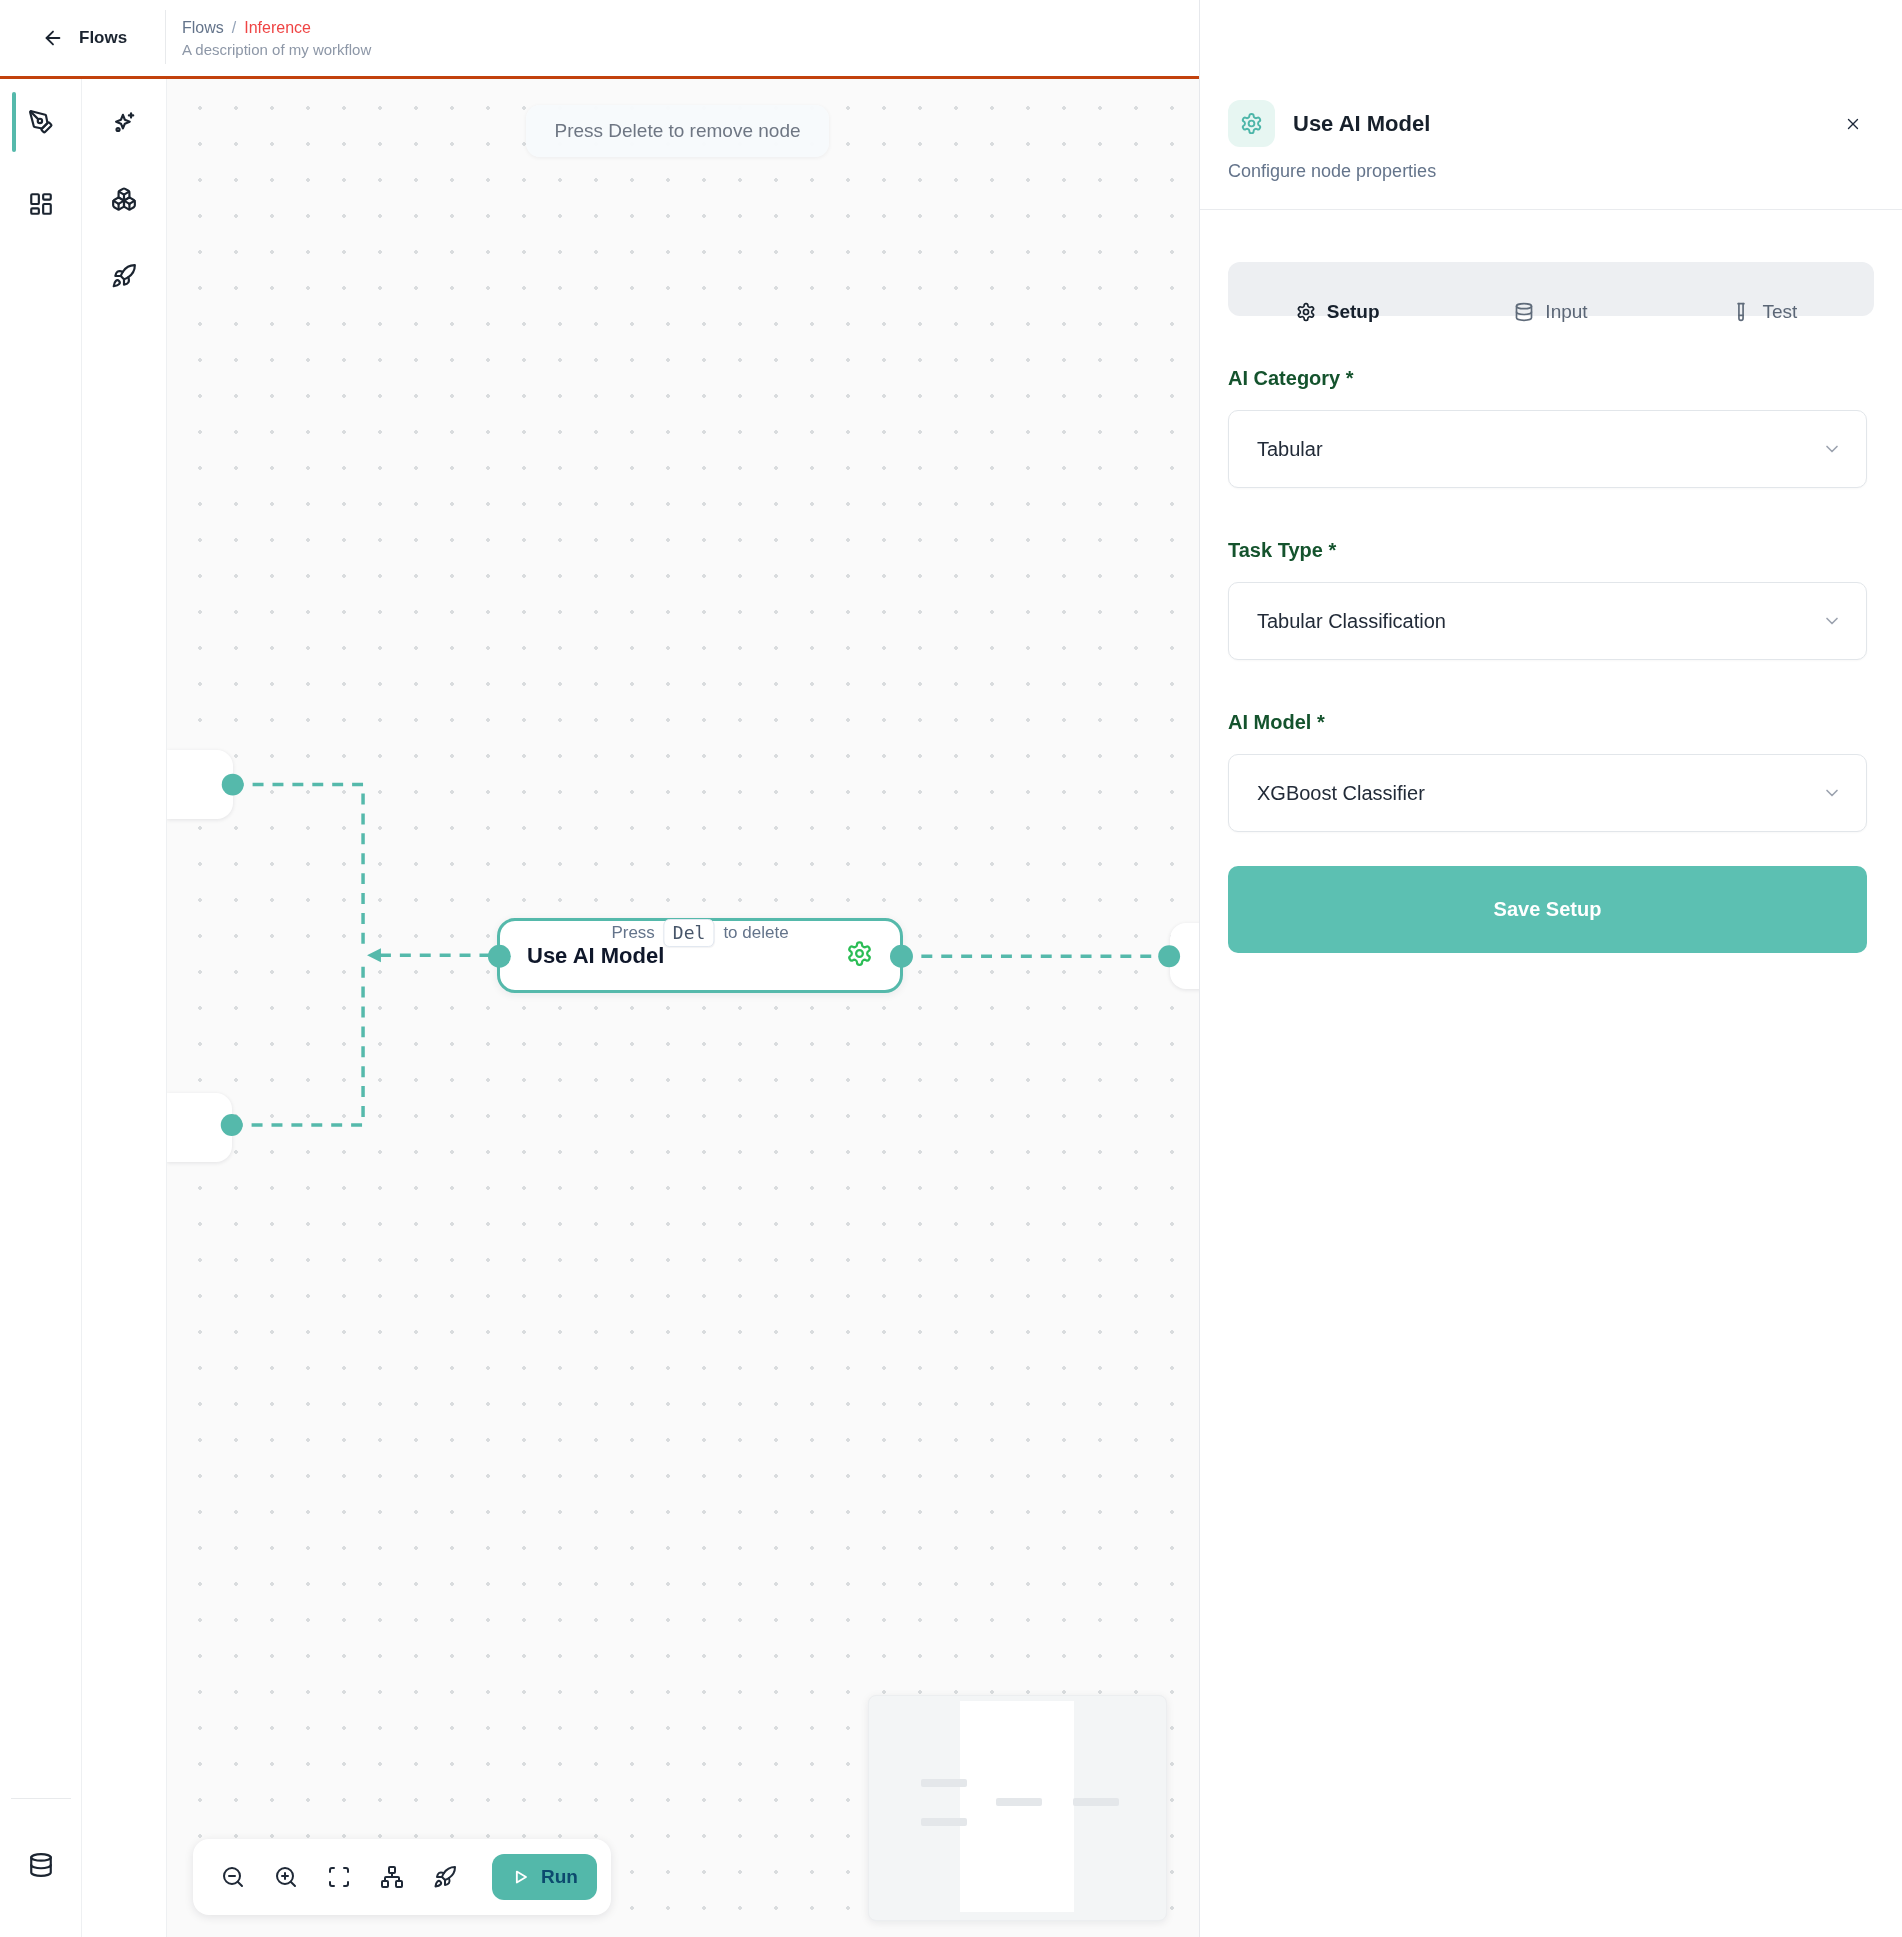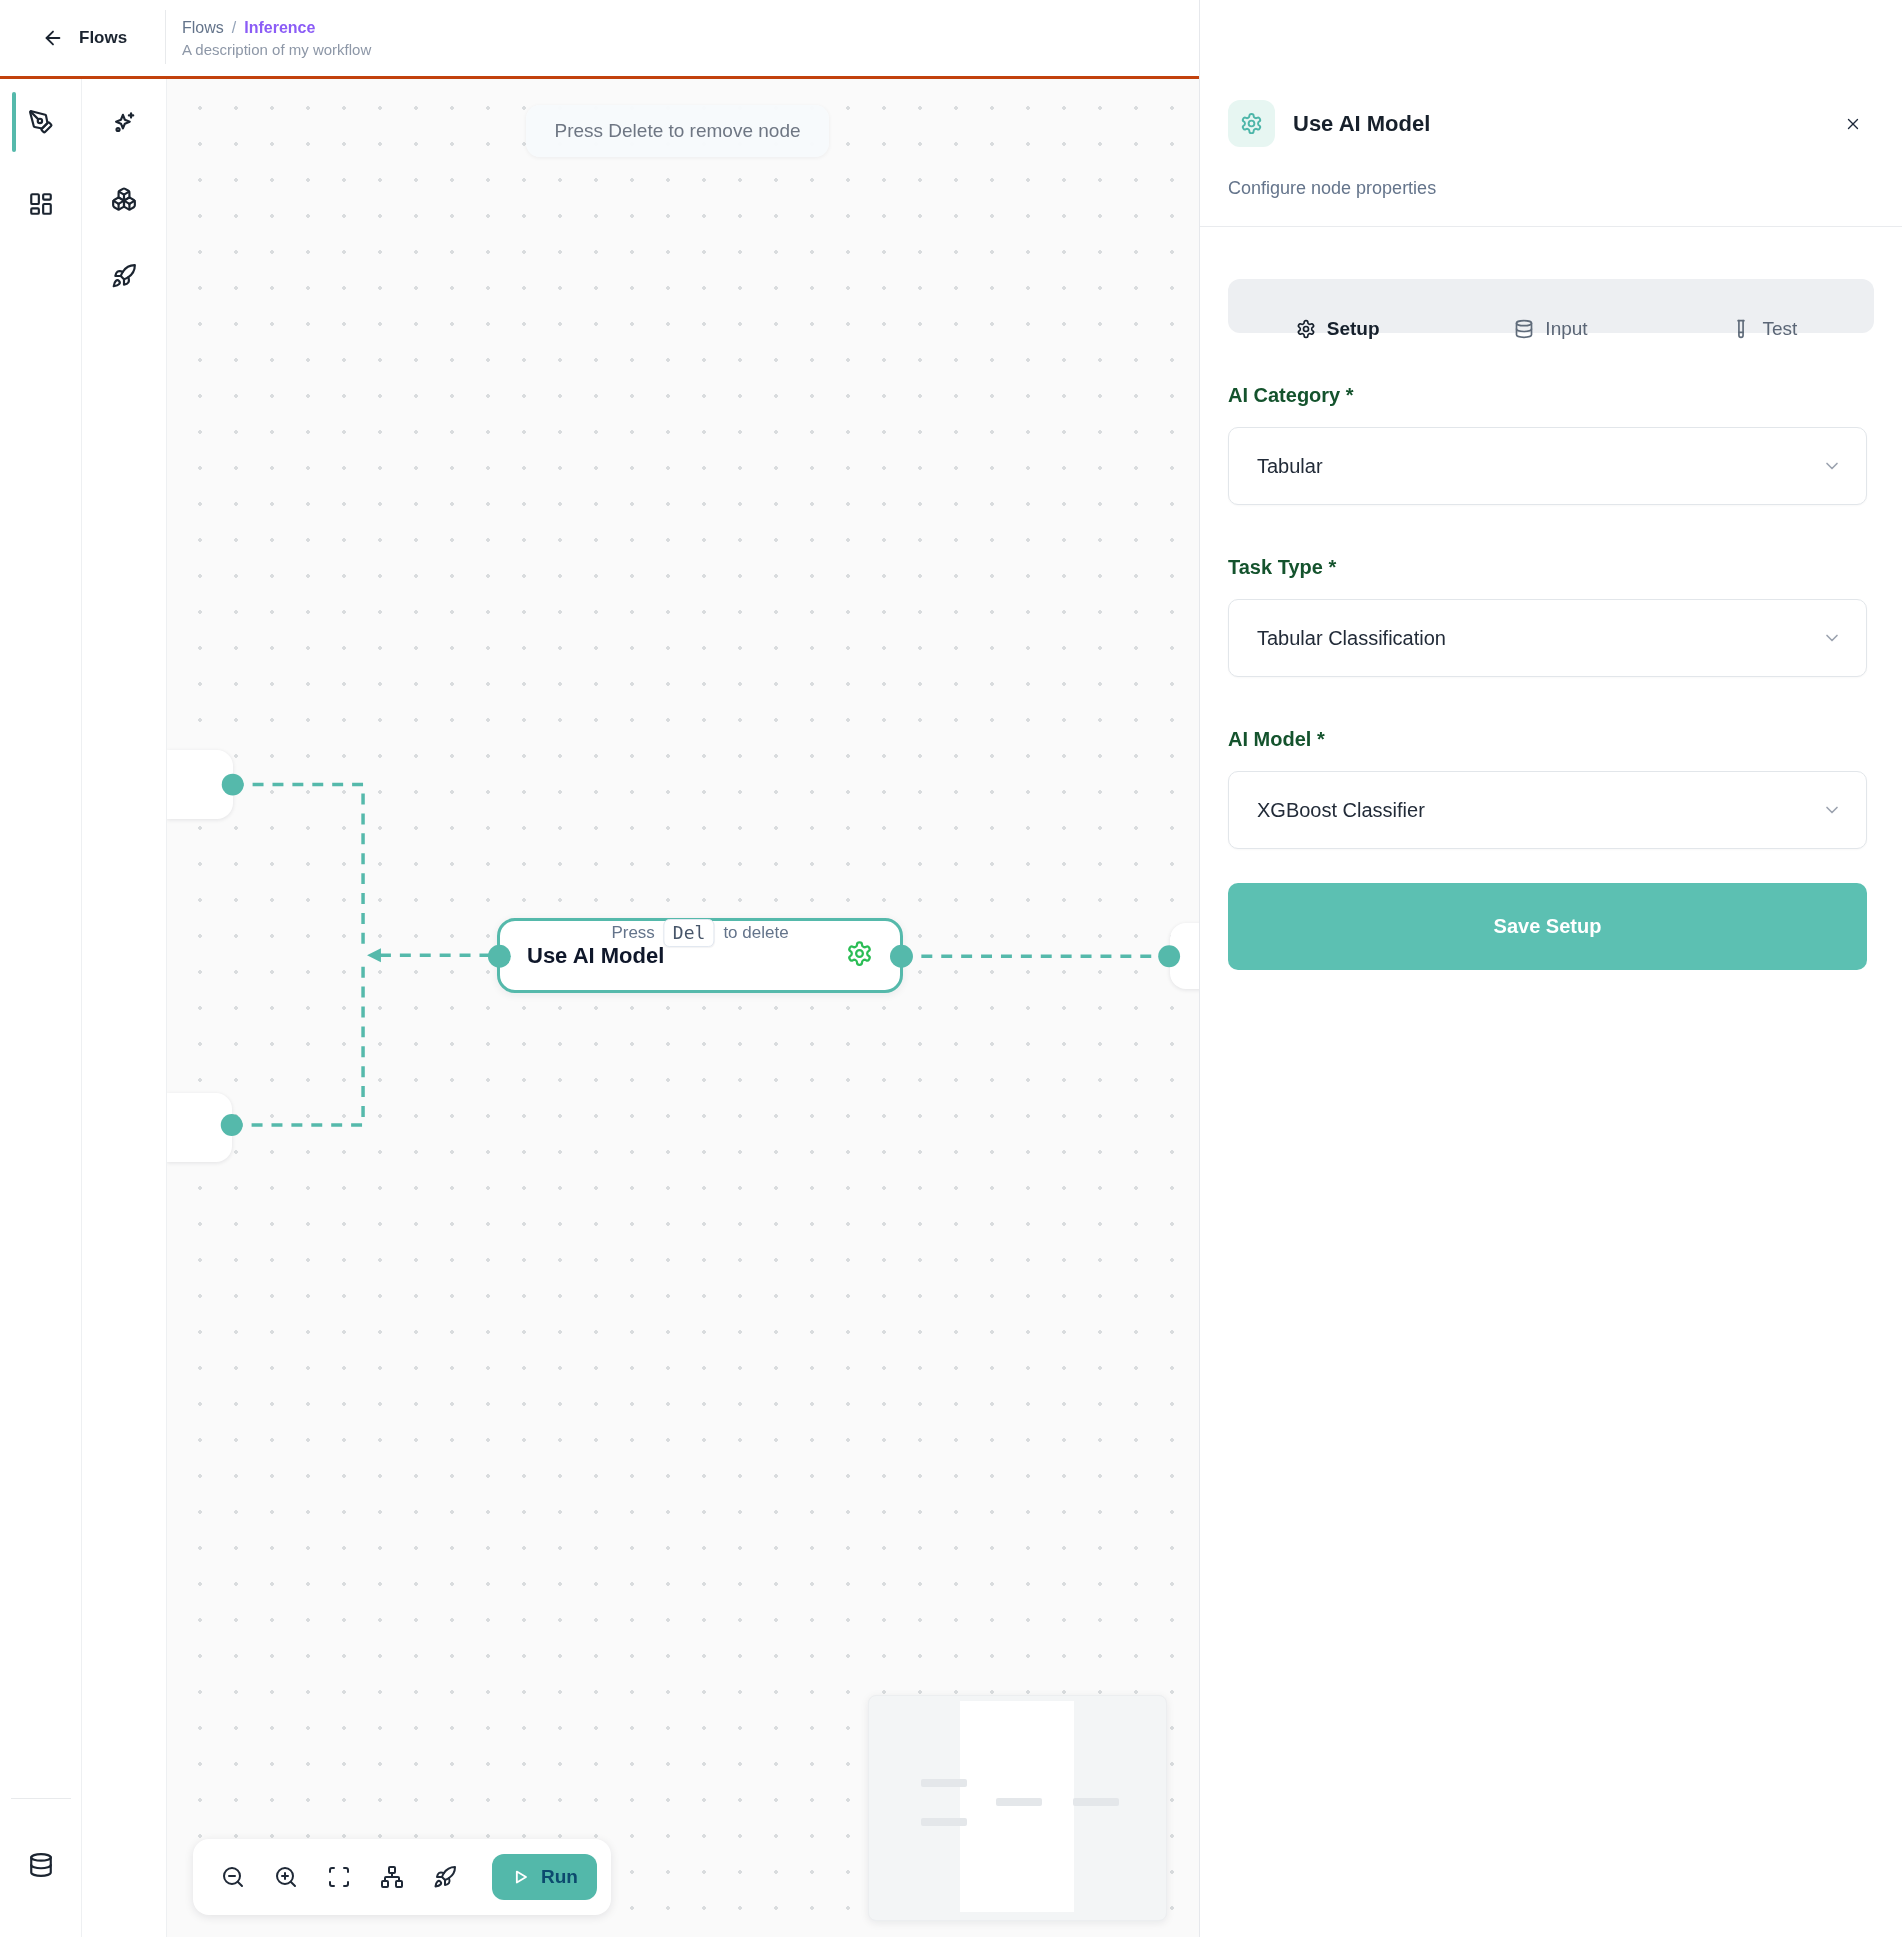--- a/index.html
+++ b/index.html
@@ -11,21 +11,21 @@
   
   .header { height:79px; flex:0 0 79px; border-bottom:3px solid #c2410c; display:flex; background:#fff; }
   .header-left { width:166px; flex:0 0 166px; display:flex; align-items:center; gap:15px;
     padding-left:42px; position:relative; }
   .header-left::after { content:''; position:absolute; right:0; top:10px; bottom:12px; width:1px; background:#e8eaec; }
   .back-label { font-size:17px; font-weight:600; color:#1b2430; }
   .header-bc { padding-left:16px; display:flex; flex-direction:column; justify-content:center; gap:4px; }
   .bc-row { font-size:16px; display:flex; gap:8px; align-items:baseline; }
   .bc-parent { color:#64748b; }
   .bc-sep { color:#94a3b8; }
-  .bc-current { color:#8b5cf6; font-weight:700; }
+  .bc-current { color:#ef4444; font-weight:400; }
   .subtitle { font-size:15px; color:#8d97a7; }
 
   
   .body { flex:1; display:flex; min-height:0; }
   .sidebar1 { width:82px; flex:0 0 82px; border-right:1px solid #eef0f2; position:relative; background:#fff; }
   .sidebar2 { width:85px; flex:0 0 85px; border-right:1px solid #eef0f2; position:relative; background:#fff; }
   .side-icon { position:absolute; left:50%; transform:translateX(-50%); width:26px; height:26px; cursor:pointer; }
   .side-icon svg { width:26px; height:26px; stroke:#1b2430; fill:none; stroke-width:2; stroke-linecap:round; stroke-linejoin:round; }
   .active-indicator { position:absolute; left:12px; top:13px; width:4px; height:60px; border-radius:4px; background:#55b9ab; }
   .side-divider { position:absolute; left:11px; top:1719px; width:60px; height:1px; background:#e8eaec; }
@@ -84,21 +84,21 @@
   .panel { width:703px; flex:0 0 703px; background:#fff; border-left:1px solid #e6e8ec;
     padding-top:100px; position:relative; }
   .panel-head { padding:0 34px 0 28px; }
   .panel-title-row { display:flex; align-items:center; gap:18px; }
   .panel-gear-box { width:47px; height:47px; border-radius:12px; background:#e7f6f2;
     display:flex; align-items:center; justify-content:center; }
   .panel-gear-box svg { width:23px; height:23px; stroke:#4db6a9; fill:none; stroke-width:2; stroke-linecap:round; stroke-linejoin:round; }
   .panel-title { font-size:22px; font-weight:700; color:#17202b; }
   .panel-close { margin-left:auto; width:30px; height:30px; display:flex; align-items:center; justify-content:center; cursor:pointer; }
   .panel-close svg { width:18px; height:18px; stroke:#1e293b; fill:none; stroke-width:1.8; stroke-linecap:round; }
-  .panel-subtitle { margin-top:31px; font-size:18px; color:#64748b; }
+  .panel-subtitle { margin-top:14px; font-size:18px; color:#64748b; }
   .panel-divider { margin-top:27px; height:1px; background:#e9ebee; }
 
   .tabbar { margin:52px 28px 0 28px; height:54px; background:#edeff2; border-radius:12px;
     display:flex; padding:5px; gap:4px; }
   .tab { flex:1; border-radius:9px; display:flex; align-items:center; justify-content:center; gap:11px;
     font-size:19px; color:#5b6676; cursor:pointer;margin-top:45px; }
   .tab svg { width:20px; height:20px; stroke:#5f6b7a; fill:none; stroke-width:2; stroke-linecap:round; stroke-linejoin:round; }
   .tab.active { background:#fff; color:#16202c; font-weight:700; box-shadow:0 1px 3px rgba(16,24,40,.08); }
   .tab.active svg { stroke:#16202c; }
 

